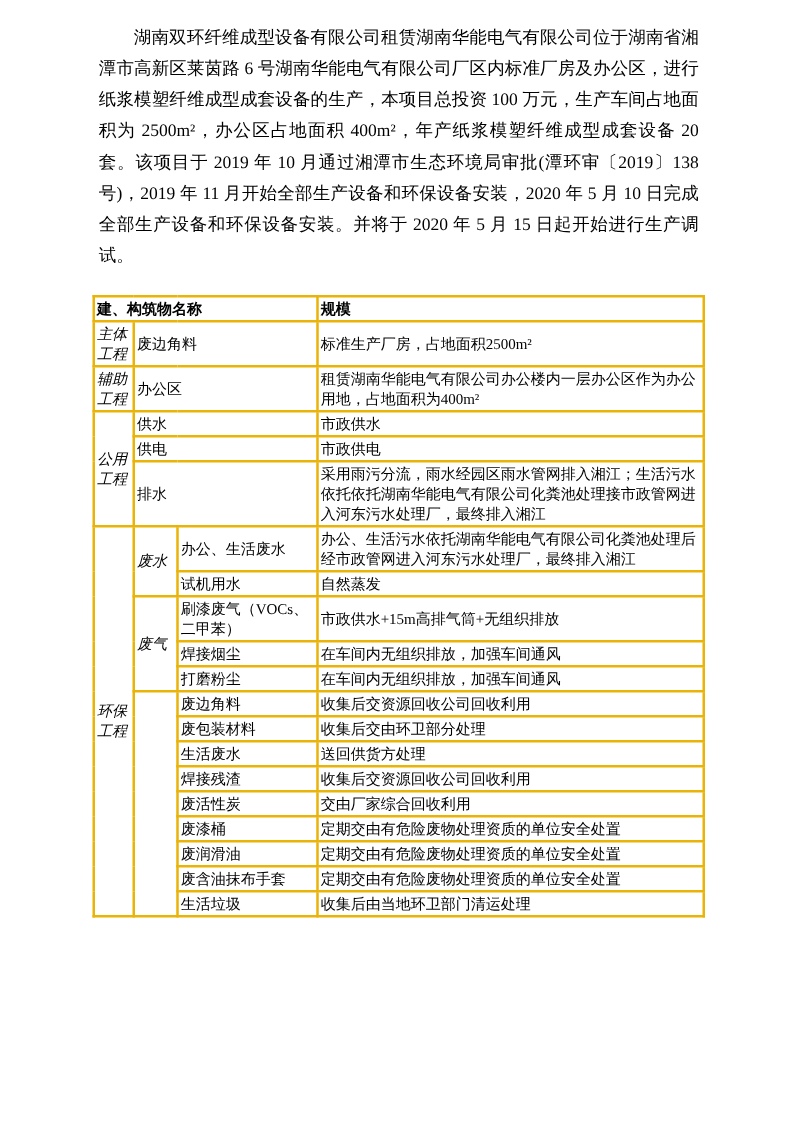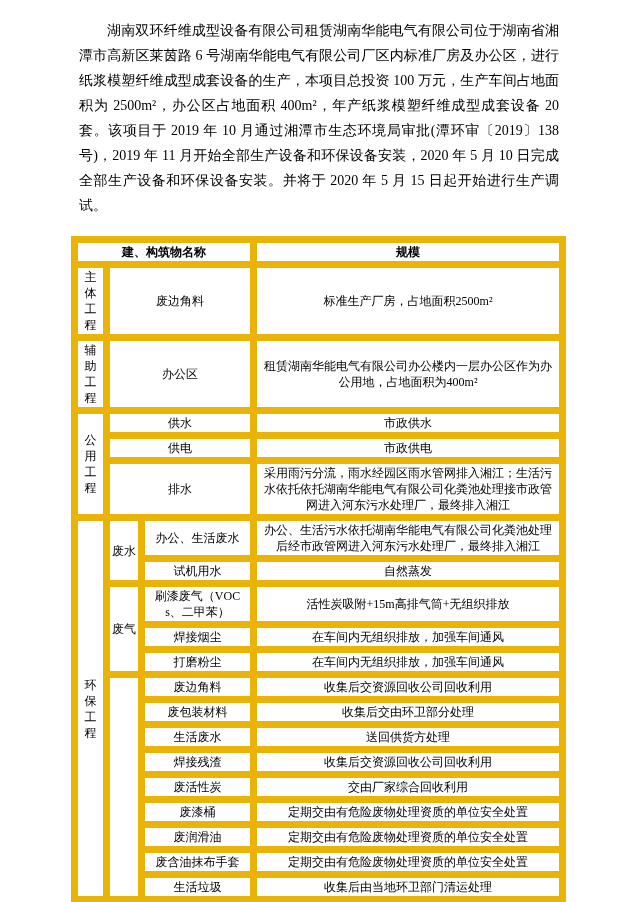--- a/index.html
+++ b/index.html
@@ -29,29 +29,29 @@
   }
   .body-text p { margin: 18px; text-indent: 2em; }
   table.tbl {
     margin: 9px auto 0 auto;
     border-collapse: collapse;
     table-layout: fixed;
     width: 488px;
     font-size: 12px;
   }
   table.tbl td {
-    border: 7px solid #eab308;
-    text-align: center;
+    border: 2px solid #eab308;
+    text-align: left;
     vertical-align: middle;
     padding: 1px 2px;
     line-height: 16px;
     word-break: break-all;
   }
   tr.hdr td { font-weight: bold; }
-  td.cat { padding: 1px 1px; }
+  td.cat { padding: 1px 1px; font-style: italic; }
   .c1 { width: 32px; }
   .c2 { width: 35px; }
   .c3 { width: 112px; }
   .c4 { width: 309px; }
 </style>
 </head>
 <body>
 
 <div class="page">
 
@@ -106,21 +106,21 @@
         <td>办公、生活污水依托湖南华能电气有限公司化粪池处理后经市政管网进入河东污水处理厂，最终排入湘江</td>
       </tr>
       <tr>
         <td>试机用水</td>
         <td>自然蒸发</td>
       </tr>
 
       <tr>
         <td class="cat" rowspan="3">废气</td>
         <td>刷漆废气（VOCs、二甲苯）</td>
-        <td>活性炭吸附+15m高排气筒+无组织排放</td>
+        <td>市政供水+15m高排气筒+无组织排放</td>
       </tr>
       <tr>
         <td>焊接烟尘</td>
         <td>在车间内无组织排放，加强车间通风</td>
       </tr>
       <tr>
         <td>打磨粉尘</td>
         <td>在车间内无组织排放，加强车间通风</td>
       </tr>
 

